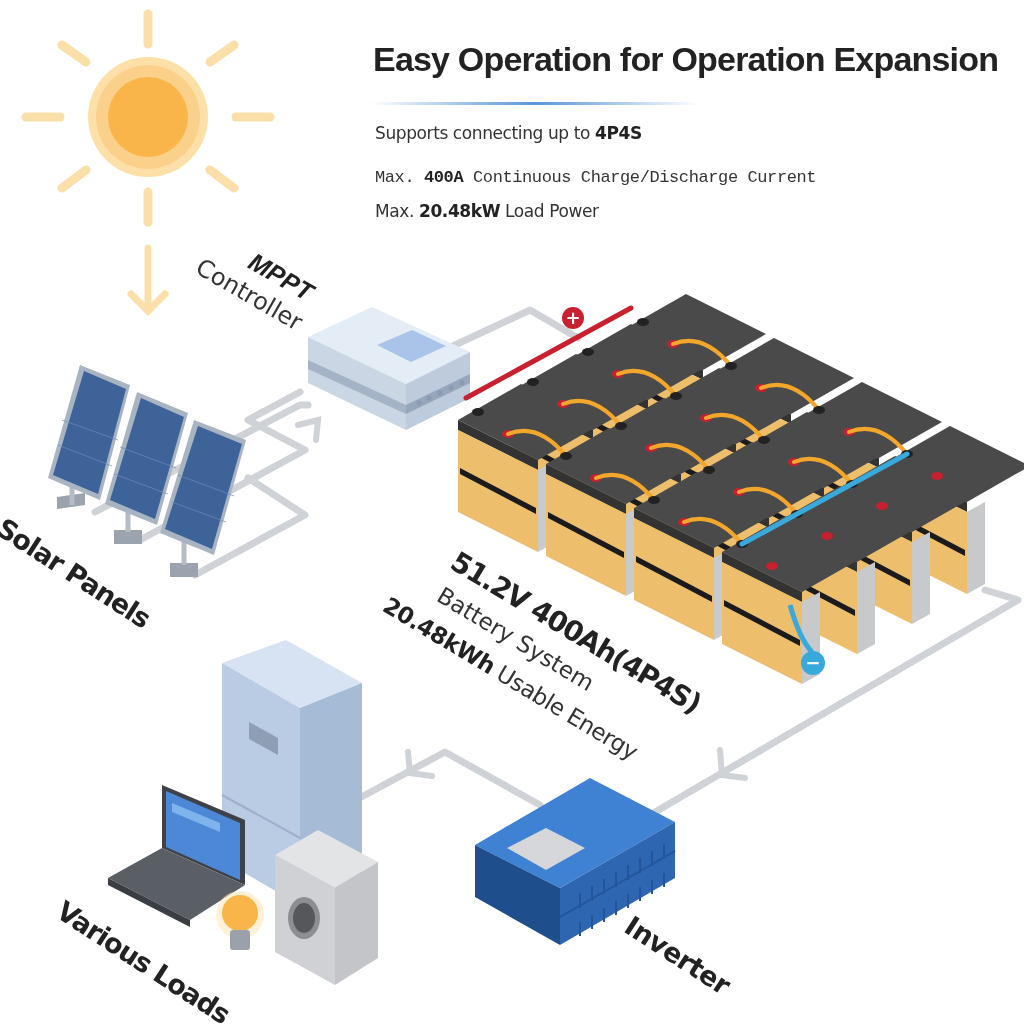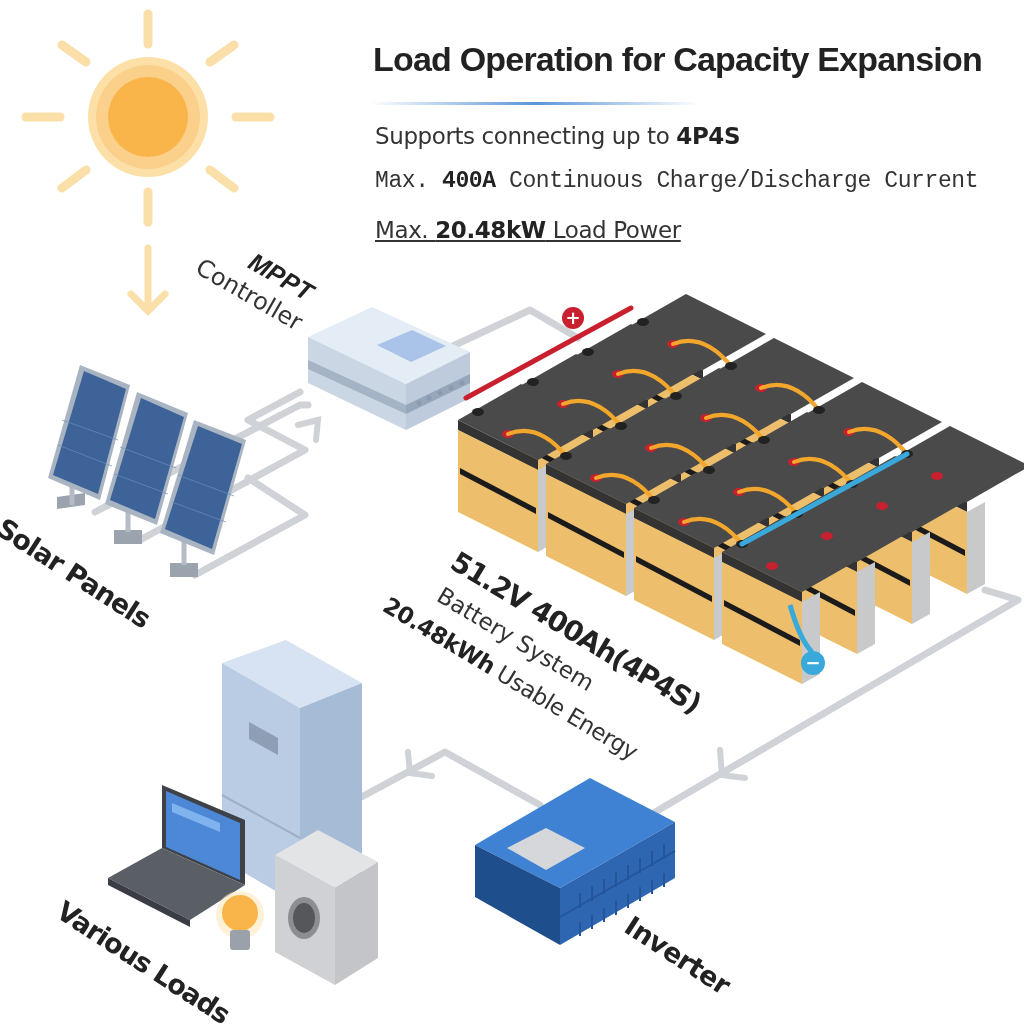--- a/index.html
+++ b/index.html
@@ -1,22 +1,22 @@
 <!DOCTYPE html>
 <html><head>
 <meta charset="utf-8">
 <style>
   html, body { margin:0; padding:0; background:#ffffff; }
   body { width:1024px; height:1024px; position:relative; overflow:hidden; font-family:"DejaVu Sans", sans-serif; }
   #scene { position:absolute; left:0; top:0; width:1024px; height:1024px; }
   .title { position:absolute; left:373px; top:40px; font-family:"Liberation Sans", sans-serif; font-weight:bold; font-size:34px; color:#222; letter-spacing:-0.8px; white-space:nowrap; }
   .divider { position:absolute; left:370px; top:102px; width:330px; height:3px; background:linear-gradient(90deg, rgba(74,144,226,0) 0%, #5a95d8 50%, rgba(74,144,226,0) 100%); }
-  .line { position:absolute; left:375px; font-size:23px; color:#333; white-space:nowrap; font-family:"DejaVu Sans", sans-serif; letter-spacing:-0.4px; }
+  .line { position:absolute; left:375px; font-size:17px; color:#333; white-space:nowrap; font-family:"DejaVu Sans", sans-serif; letter-spacing:-0.4px; }
   .line b { color:#222; }
-  .l1 { top:123px; } .l2 { top:168px;font-family:Liberation Mono, monospace; } .l3 { top:217px;text-decoration:underline; }
+  .l1 { top:123px; } .l2 { top:168px;font-family:Liberation Mono, monospace; } .l3 { top:201px; }
   .lbl { position:absolute; white-space:nowrap; color:#222; transform-origin:0 0; }
   .mppt { left:258px; top:247px; font-family:"Liberation Sans", sans-serif; font-weight:bold; font-style:italic; font-size:25px; transform:rotate(30deg); }
   .controller { left:205px; top:253px; font-size:24px; transform:rotate(30deg); color:#333; }
   .solar { left:8px; top:512px; font-family:"DejaVu Sans", sans-serif; font-weight:bold; font-size:27px; transform:rotate(33deg); letter-spacing:-1px; }
   .bat1 { left:462px; top:545px; font-weight:bold; font-size:28px; transform:rotate(31deg); letter-spacing:-1.2px; }
   .bat2 { left:446px; top:582px; font-size:23px; transform:rotate(31deg); color:#333; }
   .bat3 { left:392px; top:592px; font-size:23px; transform:rotate(31deg); color:#333; letter-spacing:-0.5px; }
   .bat3 b { color:#222; }
   .loads { left:68px; top:895px; font-weight:bold; font-size:27px; transform:rotate(33deg); letter-spacing:-1px; }
   .inverter { left:636px; top:910px; font-weight:bold; font-size:27px; transform:rotate(33deg); letter-spacing:-0.5px; }
@@ -334,21 +334,21 @@
     </g>
 
     <g>
       <circle cx="240" cy="915" r="24" fill="#FDE7BD" opacity="0.6"></circle>
       <circle cx="240" cy="913" r="18" fill="#F9B54A"></circle>
       <rect x="230" y="930" width="20" height="20" rx="3" fill="#9AA1AB"></rect>
     </g>
   </g>
 </svg>
 
-<div class="title">Load Operation for Capacity Expansion</div>
+<div class="title">Easy Operation for Operation Expansion</div>
 <div class="divider"></div>
 
 <div class="line l1"><span>Supports connecting up to </span><b>4P4S</b></div>
 <div class="line l2"><span>Max. </span><b>400A</b><span> Continuous Charge/Discharge Current</span></div>
 <div class="line l3"><span>Max. </span><b>20.48kW</b><span> Load Power</span></div>
 
 <div class="lbl mppt">MPPT</div>
 <div class="lbl controller">Controller</div>
 <div class="lbl solar">Solar Panels</div>
 <div class="lbl bat1">51.2V 400Ah(4P4S)</div>

